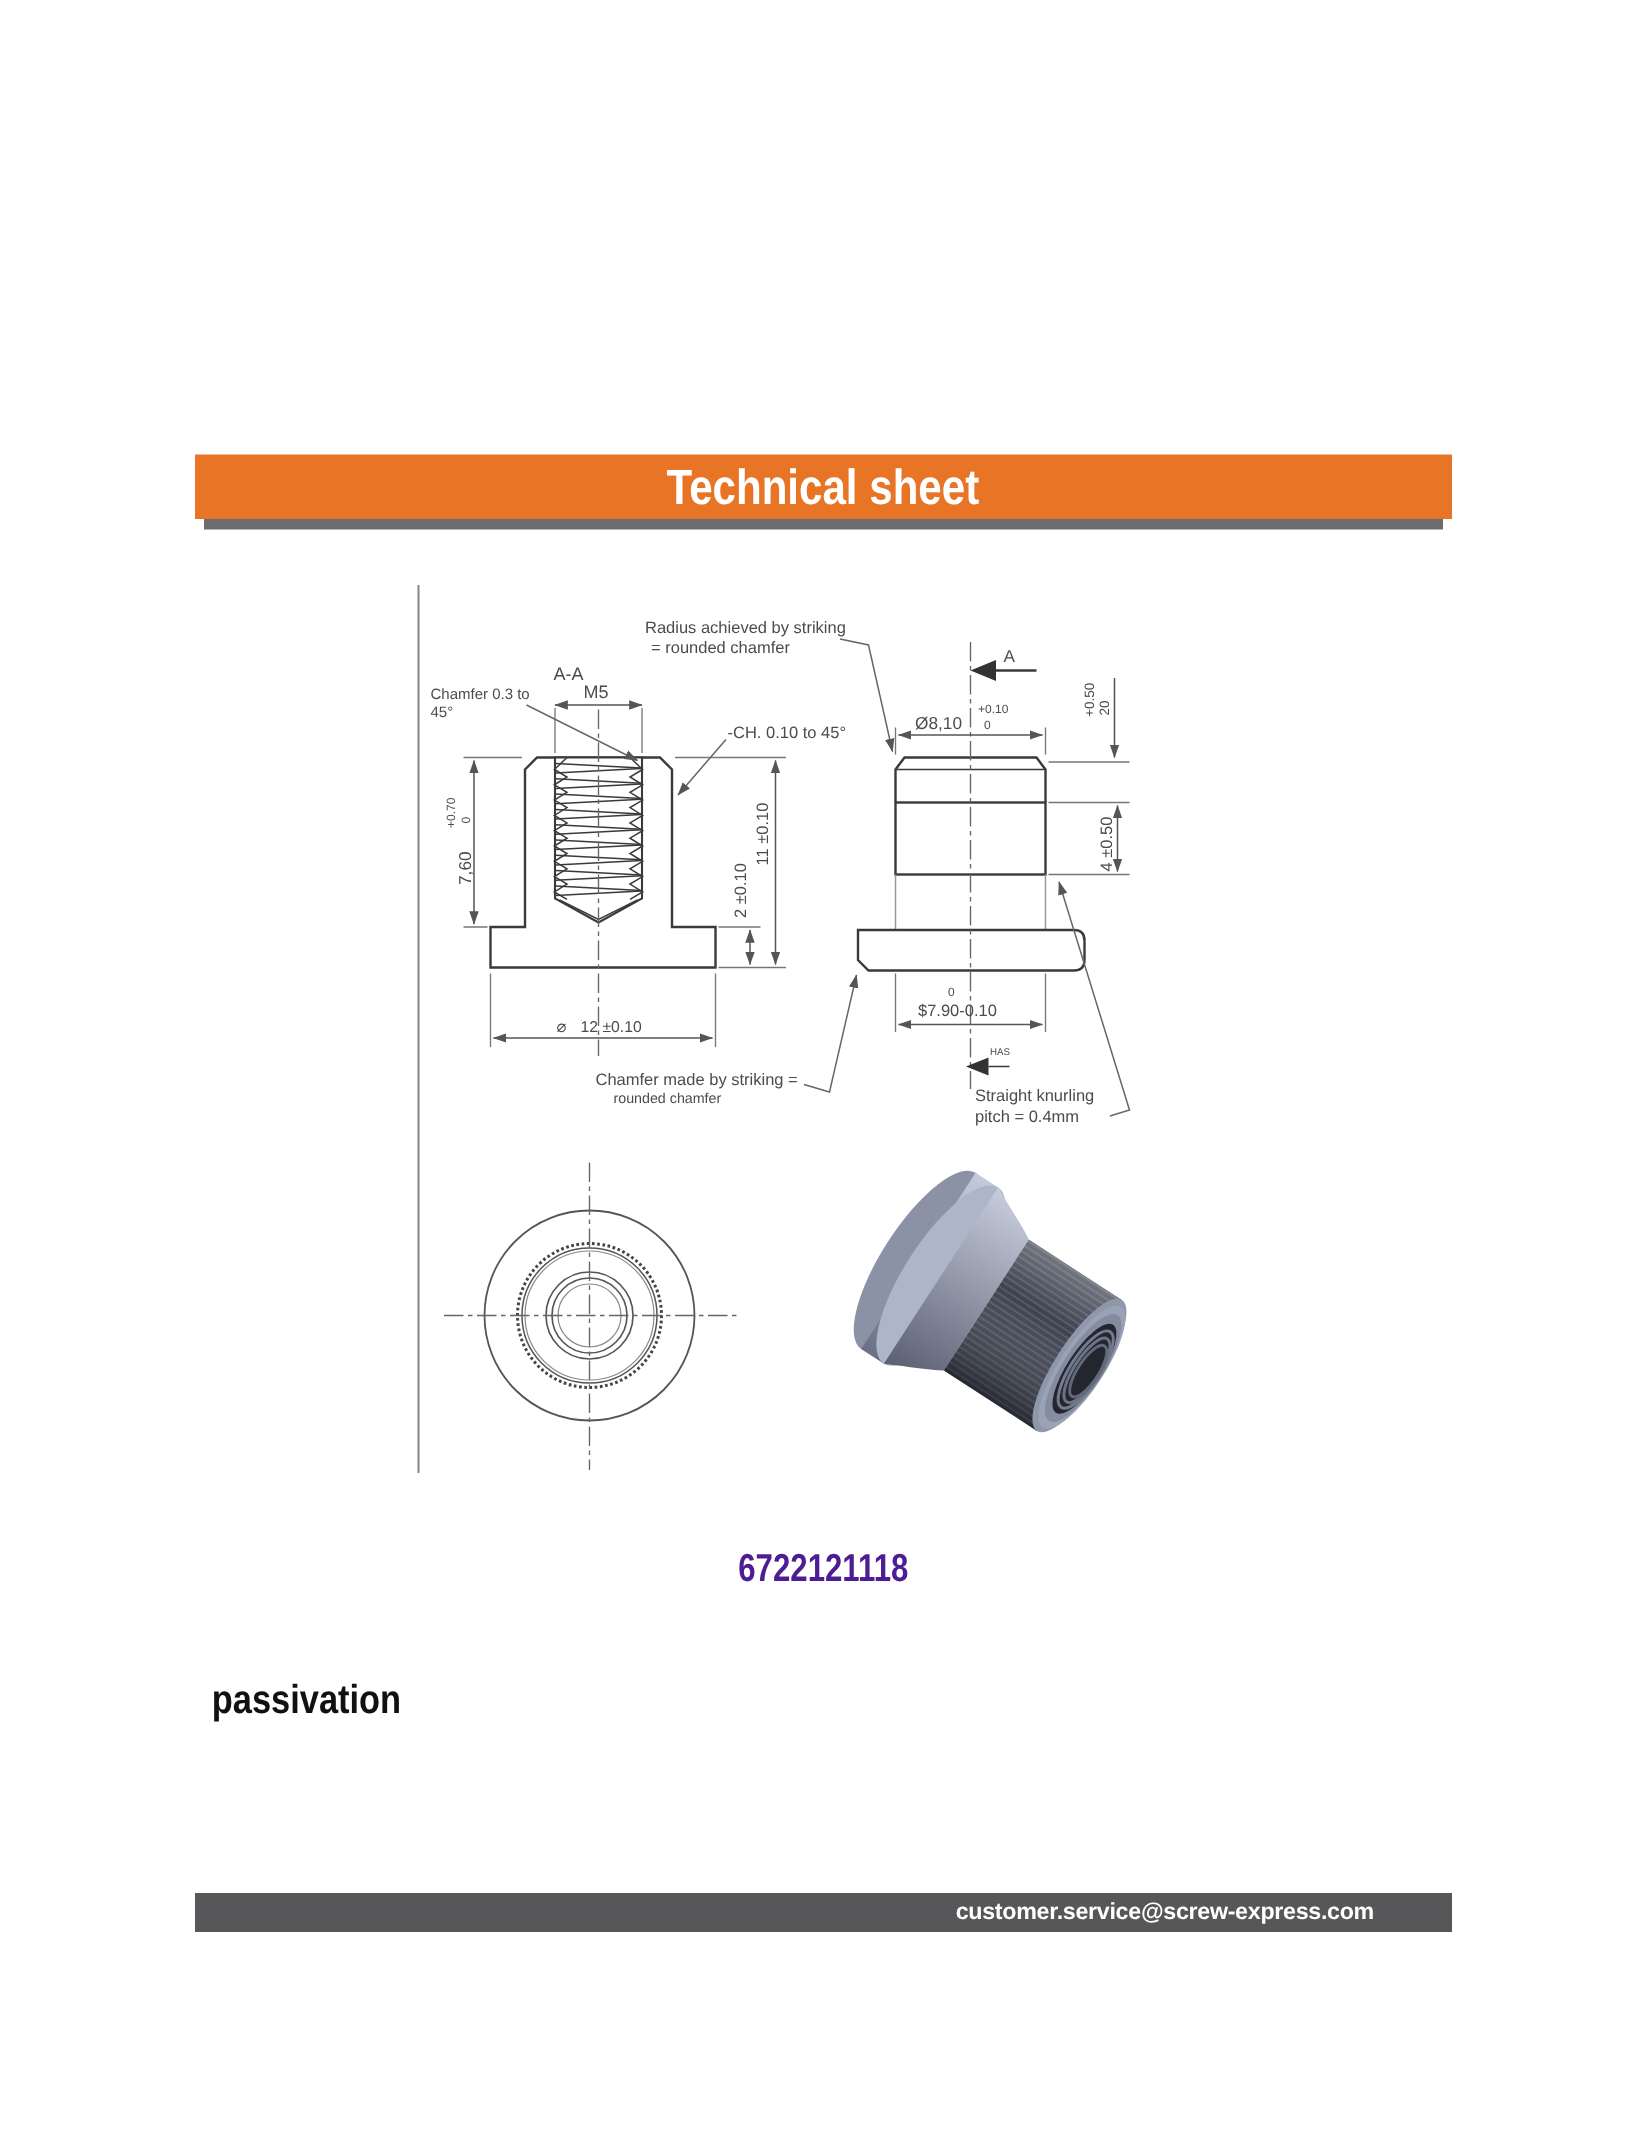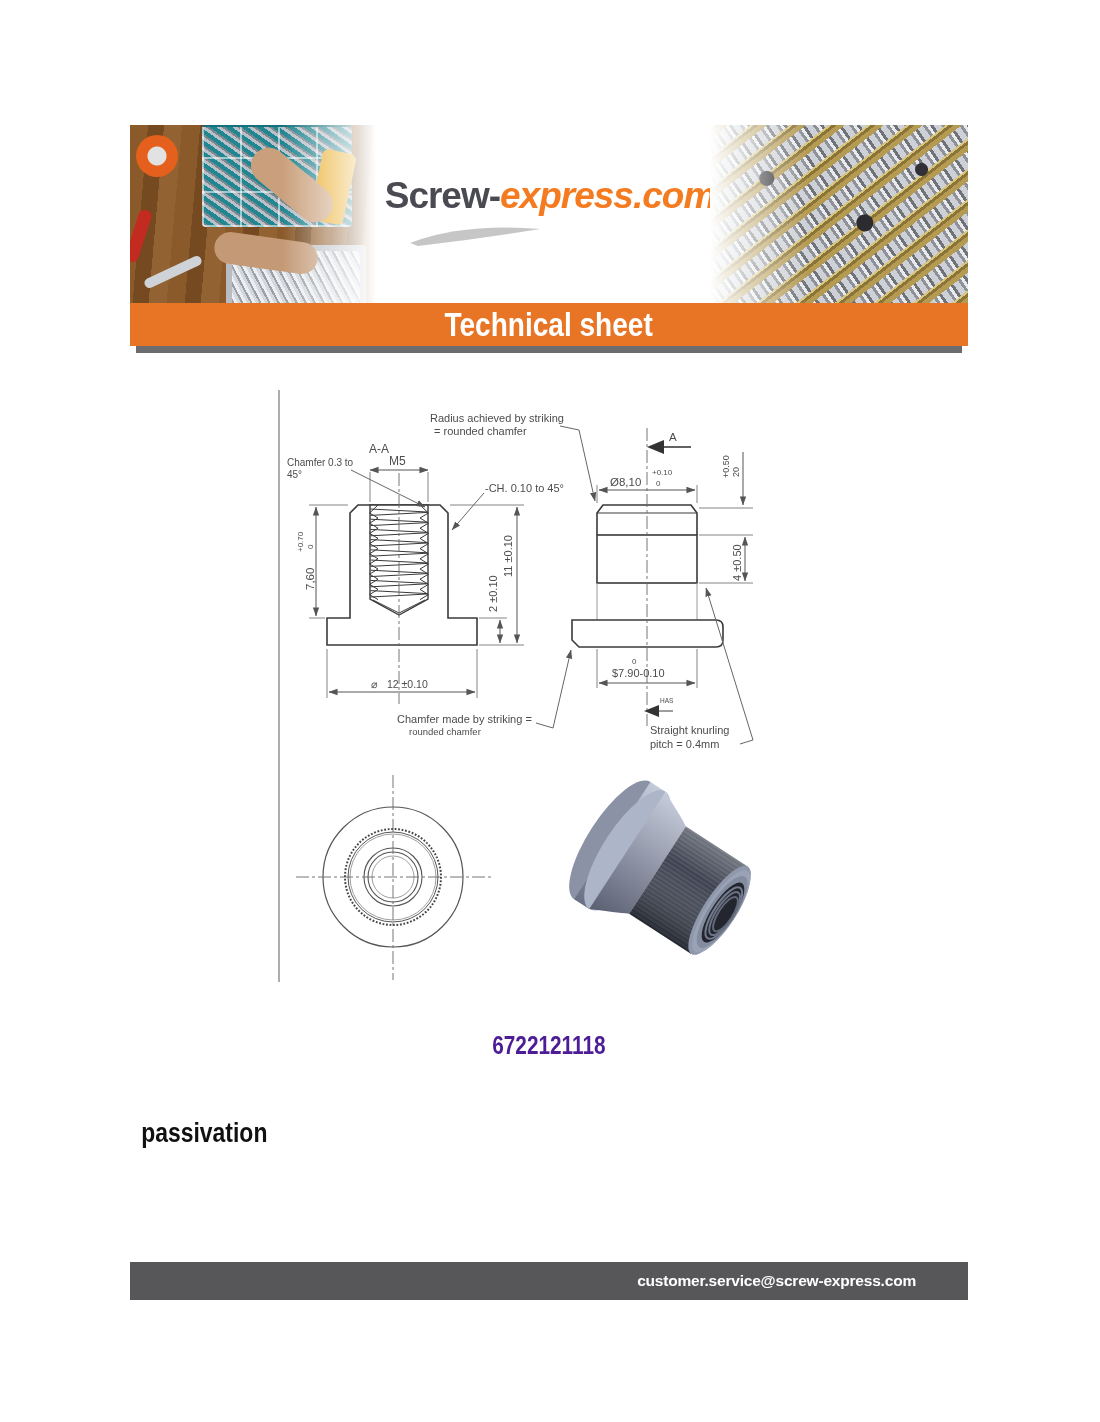--- a/index.html
+++ b/index.html
@@ -67,52 +67,29 @@
   .pn{position:absolute;left:130px;top:1030px;width:838px;text-align:center;
       font-size:26px;font-weight:bold;color:#4c1d95;}
   .pn span{display:inline-block;transform:scaleX(.8);}
   .mat{position:absolute;left:130px;top:1086px;width:838px;text-align:center;
       font-size:13.5px;color:#333;}
   .fin{position:absolute;left:130px;top:1118px;width:838px;text-align:left;
       font-size:27px;font-weight:bold;color:#111;}
   .fin span{display:inline-block;transform:scaleX(.85);}
 
   
-  .footer{position:absolute;left:130px;top:1262px;width:838px;height:38px;background:#57575a;
+  .footer{position:absolute;left:130px;top:1262px;width:838px;height:26px;background:#57575a;
       display:flex;align-items:center;justify-content:flex-end;padding-right:52px;box-sizing:border-box;}
   .footer-email{color:#fff;font-weight:bold;font-size:15.5px;letter-spacing:-.2px;white-space:nowrap;}
 </style>
 </head>
 <body>
 
 <div class="page">
 
-  <div class="header">
-    <div class="photo photo-left">
-      <div class="pl pl-box"></div>
-      <div class="pl pl-tray"></div>
-      <div class="pl pl-tape"></div>
-      <div class="pl pl-screwdriver"></div>
-      <div class="pl pl-wrench"></div>
-      <div class="pl pl-drill"></div>
-      <div class="pl pl-hand1"></div>
-      <div class="pl pl-hand2"></div>
-    </div>
-
-    <div class="logo-wrap">
-      <div class="logo-line">
-        <span class="logo-prefix">Screw-</span><span class="logo-suffix">express.com</span>
-      </div>
-      <svg class="logo-swoosh" width="160" height="26" viewBox="0 0 160 26">
-        <path d="M2,22 Q55,2 132,8 Q70,18 10,25 Z" fill="#c6c6c6"></path>
-      </svg>
-    </div>
-
-    <div class="photo photo-right"></div>
-  </div>
 
   <div class="banner">
     <span class="banner-title">Technical sheet</span>
   </div>
   <div class="gray-strip"></div>
 
   <svg class="drawing" viewBox="265 385 715 605">
     <defs>
       <marker id="ar" viewBox="0 0 10 10" refX="9.5" refY="5" markerWidth="9" markerHeight="9" orient="auto-start-reverse">
         <path d="M0,1.5 L10,5 L0,8.5 Z" fill="#555"></path>

